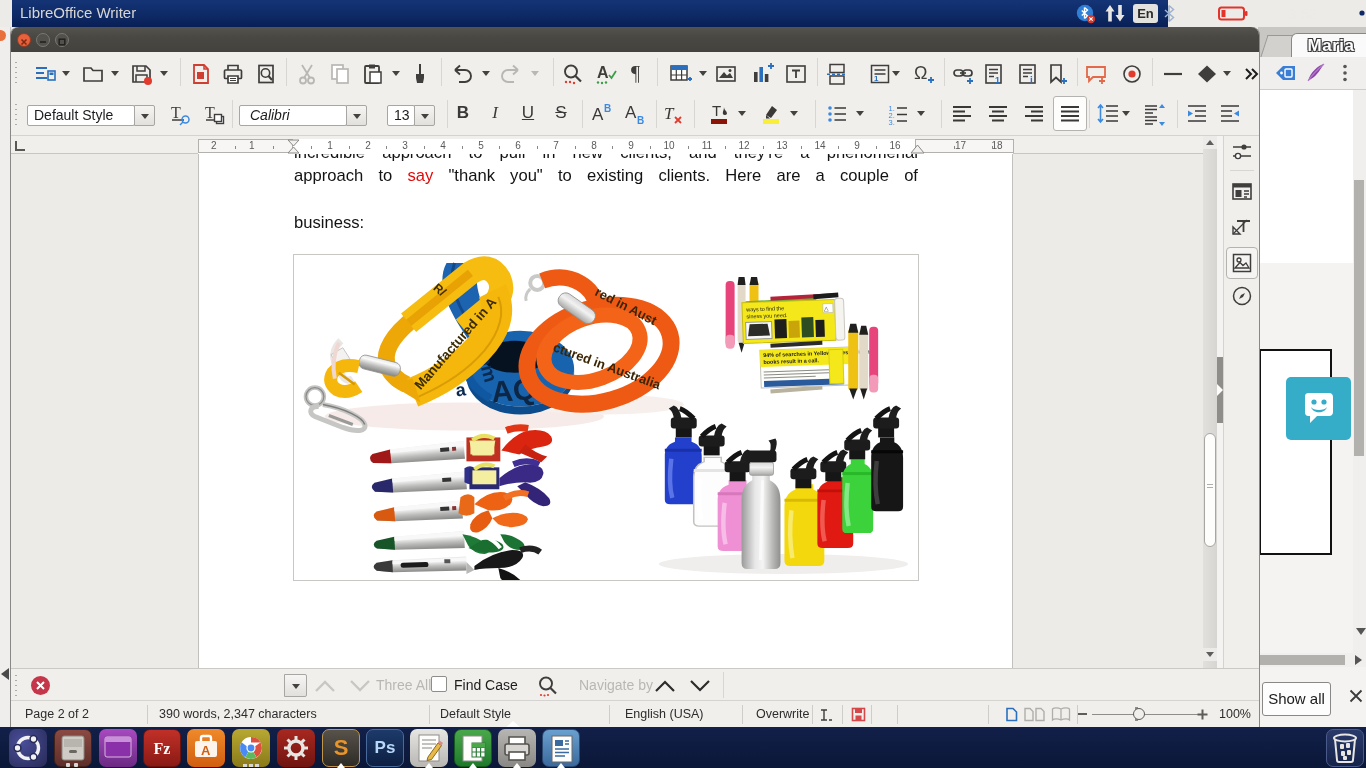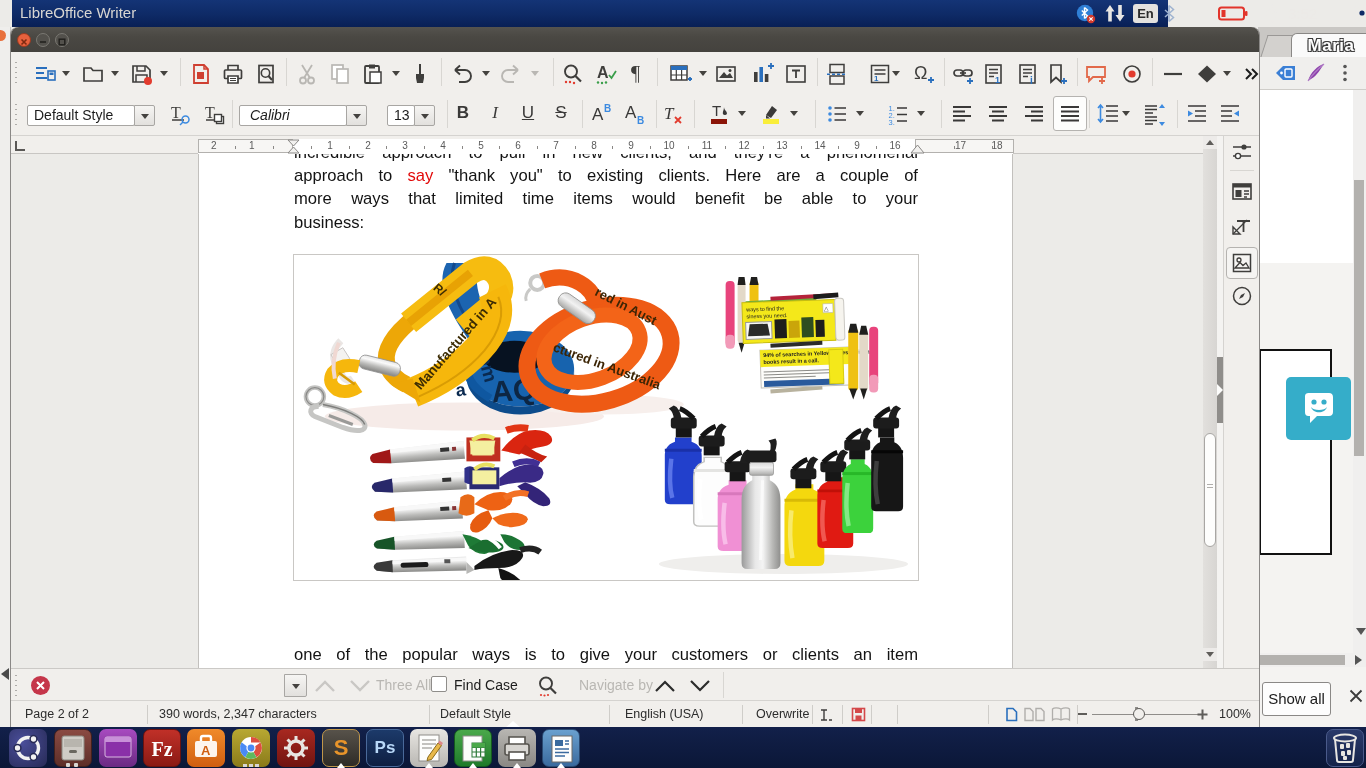--- a/index.html
+++ b/index.html
@@ -567,23 +567,21 @@
       </svg>
 
     <svg class="abs" style="left:899px;top:8px" width="15" height="10" viewBox="0 0 15 10">
         <path d="M7.5 1 L14 9 H1 Z" fill="#f2f1ef" stroke="#8a8886" stroke-width="1"></path>
       </svg>
   </div>
   <div id="docarea" class="abs">
     <div id="page"></div>
     <div class="dline" style="top:-11.4px;"><span class="j">incredible&nbsp;approach&nbsp;to&nbsp;pull&nbsp;in&nbsp;new&nbsp;clients,&nbsp;and&nbsp;they're&nbsp;a&nbsp;phenomenal</span></div>
     <div class="dline" style="top:12px;">approach to <span style="color:#e20a0a">say</span> "thank you" to existing clients. Here are a couple of</div>
-    <div class="dline" style="top:35.4px;">more ways that limited time items would benefit be able to your</div>
     <div class="dline" style="top:58.8px;text-align-last:left;">business:</div>
-    <div class="dline" style="top:490.9px;">one of the popular ways is to give your customers or clients an item</div>
 
     <div class="abs" style="left:282px;top:100px;width:626px;height:327px;border:1px solid #c9c7c4;background:#fff;">
       <svg width="624" height="325" viewBox="0 0 624 326">
         <defs>
           <path id="bot" d="M11,0 L29,0 L29,6 C38,10 40,18 40,26 L40,88 Q40,94 34,94 L6,94 Q0,94 0,88 L0,26 C0,18 2,10 11,6 Z"></path>
           <linearGradient id="silv" x1="0" y1="0" x2="1" y2="0">
             <stop offset="0" stop-color="#9a9a9a"></stop>
               <stop offset="0.35" stop-color="#e8e8e8"></stop>
               <stop offset="0.55" stop-color="#f4f4f4"></stop>
               <stop offset="0.8" stop-color="#b8b8b6"></stop>
@@ -1024,21 +1022,21 @@
   </div>
 
   <div class="tico" style="left:99px;background:linear-gradient(180deg,#a84ac0,#6a2a82);">
     <svg width="38" height="38" viewBox="0 0 38 38">
         <rect x="6" y="8" width="26" height="20" rx="2" fill="#8a30a8" stroke="#d8b8e0"></rect>
         <rect x="6" y="8" width="26" height="5" fill="#c890d8"></rect>
       </svg>
   </div>
 
   <div class="tico" style="left:143px;background:linear-gradient(180deg,#c03028,#8a1a14);border:1px solid #6a120e;">
-    <div style="color:#fff;font-size:20px;font-weight:bold;text-align:center;line-height:38px;font-family:'Liberation Serif';">Fz</div>
+    <div style="color:#fff;font-size:16px;font-weight:bold;text-align:center;line-height:38px;font-family:'Liberation Serif';">Fz</div>
   </div>
 
   <div class="tico" style="left:187px;background:linear-gradient(180deg,#f08a2a,#d05e10);">
     <svg width="38" height="38" viewBox="0 0 38 38">
         <rect x="8" y="12" width="22" height="16" rx="2" fill="#fff" opacity="0.92"></rect>
         <path d="M14 12 V9 a2 2 0 0 1 2 -2 h6 a2 2 0 0 1 2 2 v3" fill="none" stroke="#fff" stroke-width="2.4"></path>
         <text x="14" y="26" font-size="13" font-weight="bold" fill="#d05e10" font-family="Liberation Sans">A</text>
       </svg>
   </div>
 

